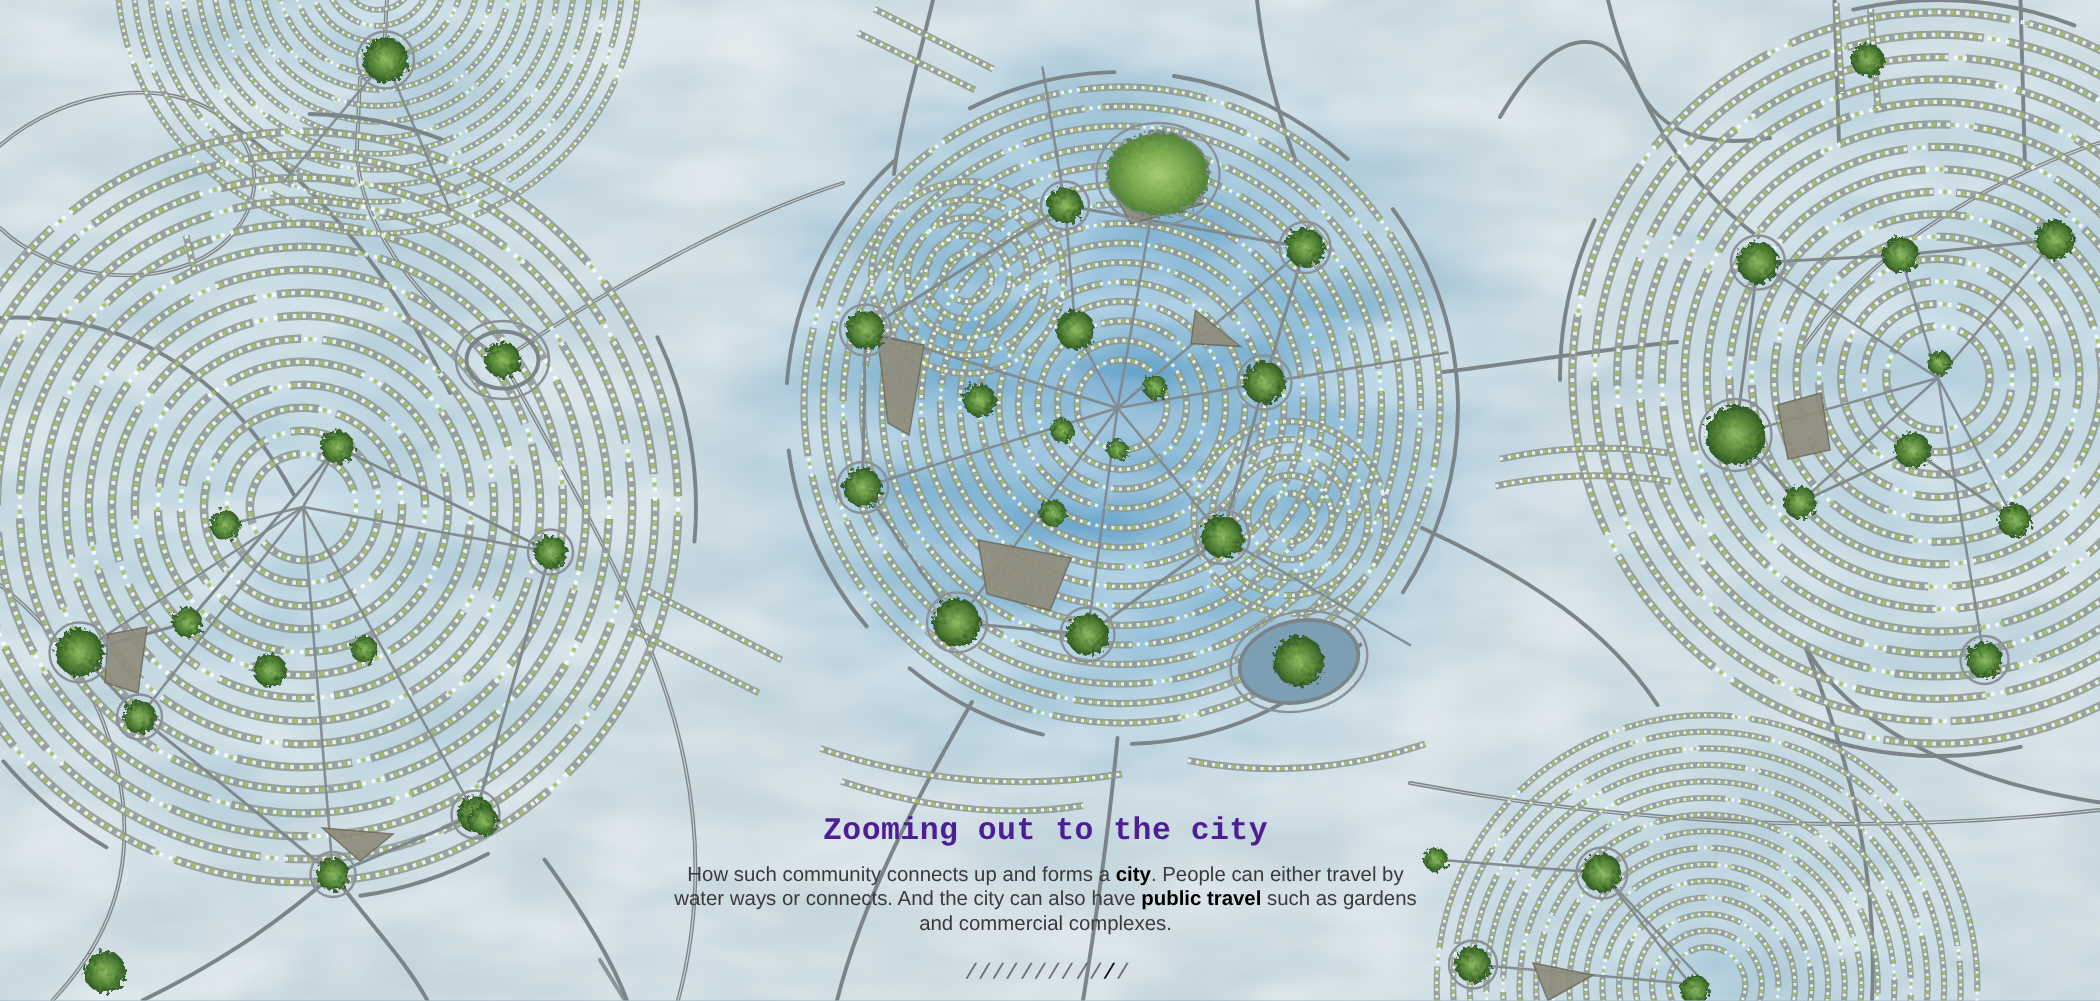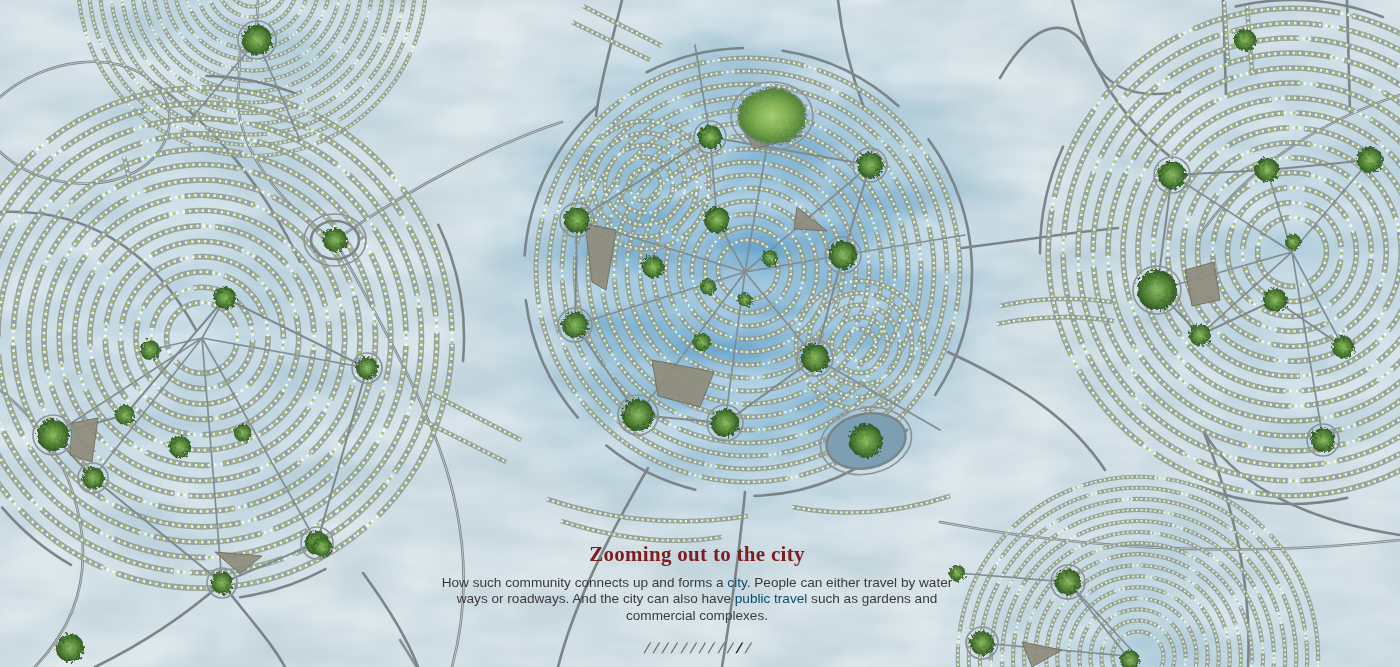--- a/index.html
+++ b/index.html
@@ -19,24 +19,24 @@
   .rd{fill:none;stroke:#7b8589;stroke-width:2.6;stroke-linecap:round;stroke-linejoin:round}
   .rdL{fill:none;stroke:#ced3d5;stroke-width:.8;stroke-linecap:round}
   .spk{fill:none;stroke:#7f898d;stroke-width:1.7;opacity:.95;stroke-linecap:round}
   .rdm{fill:none;stroke:#7f898d;stroke-width:2;stroke-linejoin:round}
   .hubring{fill:none;stroke:#8a9298;stroke-width:1.6}
   .plz{fill:#8f8c7c;stroke:#6e6c5d;stroke-width:1;opacity:.92}
   .tree{fill:url(#gTree)}
 
   
   .caption{position:absolute;left:357px;top:543px;width:680px;text-align:center;z-index:3}
-  .caption h1{font-weight:800;font-size:21px;line-height:1.12;color:#7f1d1d;
-              margin:0 0 8px 0;letter-spacing:.3px;font-family:Liberation Serif, serif}
+  .caption h1{font-weight:800;font-size:21px;line-height:1.12;color:#4c1d95;
+              margin:0 0 8px 0;letter-spacing:.3px;font-family:Liberation Mono, monospace}
   .caption p{font-size:13.6px;line-height:16.9px;color:#3a3a3a;margin:0 auto;width:512px}
-  .caption .b{font-weight:400;color:#0c4a6e}
+  .caption .b{font-weight:700;color:#000000}
 
   
   .progress{position:absolute;left:0;top:641px;width:1400px;text-align:center;z-index:3;
             font-family:"DejaVu Sans",sans-serif;font-weight:700;font-size:13px;
             letter-spacing:4.5px;line-height:1}
   .tick{display:inline-block;transform:skewX(-16deg);color:#6f6f6f}
   .tick.active{color:#0b0b0b}
 </style>
 </head>
 <body>
@@ -393,18 +393,18 @@
         <circle class="tree" cx="1245" cy="40" r="11"></circle>
     <circle class="tree" cx="1068" cy="582" r="13"></circle>
         <circle class="tree" cx="982" cy="643" r="12"></circle>
     <circle class="tree" cx="1130" cy="660" r="10"></circle>
         <circle class="tree" cx="957" cy="573" r="8"></circle>
   </g>
 </svg>
 
   <div class="caption">
     <h1>Zooming out to the city</h1>
-    <p><span>How such community connects up and forms a </span><span class="b">city</span><span>. People can either travel by water ways or roadways. And the city can also have </span><span class="b">public travel</span><span> such as gardens and commercial complexes.</span></p>
+    <p><span>How such community connects up and forms a </span><span class="b">city</span><span>. People can either travel by water ways or connects. And the city can also have </span><span class="b">public travel</span><span> such as gardens and commercial complexes.</span></p>
   </div>
 
   <div class="progress"><span class="tick">/</span><span class="tick">/</span><span class="tick">/</span><span class="tick">/</span><span class="tick">/</span><span class="tick">/</span><span class="tick">/</span><span class="tick">/</span><span class="tick">/</span><span class="tick">/</span><span class="tick active">/</span><span class="tick">/</span></div>
 
 </div>
 
 </body></html>

